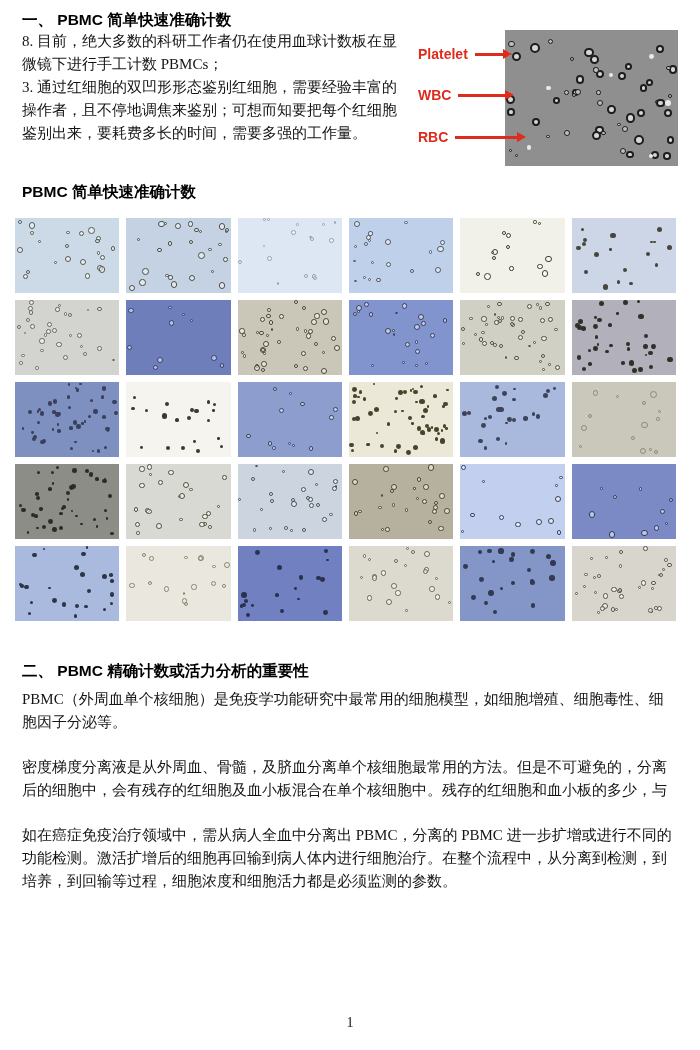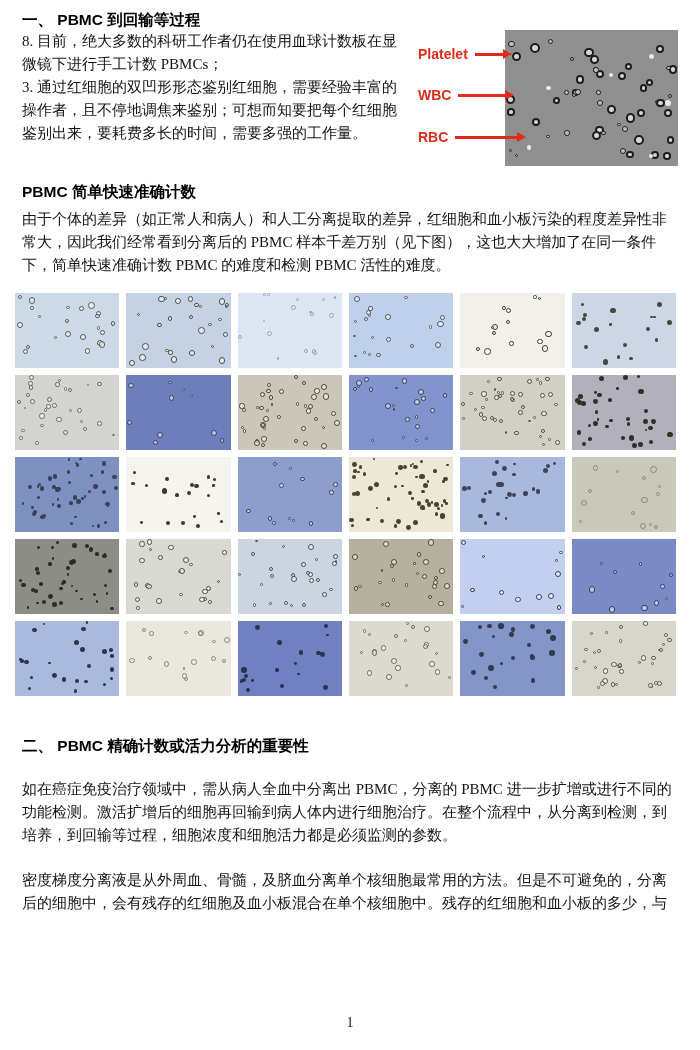--- a/index.html
+++ b/index.html
@@ -65,21 +65,21 @@
   .pagenum{
     position:absolute;bottom:16px;left:0;right:0;
     text-align:center;font-size:14px;color:#141414;
   }
 </style>
 </head>
 <body>
 
 <div class="page">
 
-  <h1>一、 PBMC 到回输等过程</h1>
+  <h1>一、 PBMC 简单快速准确计数</h1>
 
   <div class="s1-body">
     <div class="figure">
       <div class="micro" id="micro" style="background: rgb(143, 143, 143);">
           <span class="mcell" style="width: 3.08779px; height: 3.08779px; left: 5.88603%; top: 90.8524%; border: 1.5px solid rgb(29, 29, 29); background: rgb(189, 189, 189);"></span>
           <span class="mcell" style="width: 6.91084px; height: 6.91084px; left: 38.5246%; top: 43.3596%; border: 2px solid rgb(29, 29, 29); background: rgb(214, 214, 214);"></span>
           <span class="mcell" style="width: 7.14994px; height: 7.14994px; left: 69.3331%; top: 23.9768%; border: 2px solid rgb(29, 29, 29); background: rgb(214, 214, 214);"></span>
           <span class="mcell" style="width: 8.73067px; height: 8.73067px; left: 49.2482%; top: 18.3338%; border: 2px solid rgb(29, 29, 29); background: rgb(214, 214, 214);"></span>
           <span class="mcell" style="width: 5.19935px; height: 5.19935px; left: 50.8003%; top: 27.5587%; border: 1.5px solid rgb(29, 29, 29); background: rgb(189, 189, 189);"></span>
           <span class="mcell" style="width: 4.8565px; height: 4.8565px; left: 83.3891%; top: 17.7436%; background: rgb(233, 233, 233);"></span>
@@ -148,21 +148,20 @@
         <span>RBC</span>
         <span class="arrow" style="background: rgb(221, 43, 28);"></span>
       </div>
     </div>
 
     <p>8.  目前，绝大多数的科研工作者仍在使用血球计数板在显微镜下进行手工计数 PBMCs；</p>
     <p>3.  通过红细胞的双凹形形态鉴别红细胞，需要经验丰富的操作者，且不停地调焦来鉴别；可想而知要把每个红细胞鉴别出来，要耗费多长的时间，需要多强的工作量。</p>
   </div>
 
   <h2 class="h-var">PBMC 简单快速准确计数</h2>
-  <p>由于个体的差异（如正常人和病人）和人工分离提取的差异，红细胞和血小板污染的程度差异性非常大，因此我们经常看到分离后的 PBMC 样本千差万别（见下图），这也大大增加了在同一条件下，简单快速准确计数 PBMC 的难度和检测 PBMC 活性的难度。</p>
 
   <div class="grid" id="grid">
       <div class="tile" style="background: rgb(204, 217, 230);">
         <span class="dot" style="width: 6.14554px; height: 6.14554px; left: 78.6304%; top: 62.928%; border: 1px solid rgb(86, 90, 80); background: rgba(255, 255, 255, 0.5);"></span>
         <span class="dot" style="width: 6.49133px; height: 6.49133px; left: 1.6917%; top: 38.6844%; border: 1px solid rgb(86, 90, 80); background: rgba(255, 255, 255, 0.5);"></span>
         <span class="dot" style="width: 4.14244px; height: 4.14244px; left: 10.5147%; top: 68.9295%; border: 1px solid rgb(86, 90, 80); background: rgba(255, 255, 255, 0.5);"></span>
         <span class="dot" style="width: 5.76191px; height: 5.76191px; left: 60.9508%; top: 16.7548%; border: 1px solid rgb(86, 90, 80); background: rgba(255, 255, 255, 0.5);"></span>
         <span class="dot" style="width: 6.38988px; height: 6.38988px; left: 47.5517%; top: 50.6849%; border: 1px solid rgb(86, 90, 80); background: rgba(255, 255, 255, 0.5);"></span>
         <span class="dot" style="width: 3.10024px; height: 3.10024px; left: 21.8401%; top: 29.7966%; border: 1px solid rgb(86, 90, 80); background: rgba(255, 255, 255, 0.5);"></span>
         <span class="dot" style="width: 5.2259px; height: 5.2259px; left: 77.7074%; top: 23.5147%; border: 1px solid rgb(86, 90, 80); background: rgba(255, 255, 255, 0.5);"></span>
@@ -956,17 +955,18 @@
         <span class="dot" style="width: 3.16087px; height: 3.16087px; left: 75.8357%; top: 54.8303%; border: 1px solid rgb(90, 87, 72); background: rgba(255, 255, 255, 0.5);"></span>
         <span class="dot" style="width: 3.0525px; height: 3.0525px; left: 21.0161%; top: 60.1144%; border: 1px solid rgb(90, 87, 72); background: rgba(255, 255, 255, 0.5);"></span>
         <span class="dot" style="width: 5.50722px; height: 5.50722px; left: 37.8285%; top: 54.2366%; border: 1px solid rgb(90, 87, 72); background: rgba(255, 255, 255, 0.5);"></span>
         <span class="dot" style="width: 3.06451px; height: 3.06451px; left: 17.9493%; top: 14.8069%; border: 1px solid rgb(90, 87, 72); background: rgba(255, 255, 255, 0.5);"></span>
         <span class="dot" style="width: 3.20937px; height: 3.20937px; left: 10.5913%; top: 51.9121%; border: 1px solid rgb(90, 87, 72); background: rgba(255, 255, 255, 0.5);"></span>
         <span class="dot" style="width: 5.29794px; height: 5.29794px; left: 66.6022%; top: 45.8776%; border: 1px solid rgb(90, 87, 72); background: rgba(255, 255, 255, 0.5);"></span>
       </div>
     </div>
 
   <h2 class="h-sec2">二、 PBMC 精确计数或活力分析的重要性</h2>
+  <p>PBMC（外周血单个核细胞）是免疫学功能研究中最常用的细胞模型，如细胞增殖、细胞毒性、细胞因子分泌等。</p>
+  <p class="sp">密度梯度分离液是从外周血、骨髓，及脐血分离单个核细胞最常用的方法。但是不可避免的，分离后的细胞中，会有残存的红细胞及血小板混合在单个核细胞中。残存的红细胞和血小板的多少，与</p>
   <p class="sp">如在癌症免疫治疗领域中，需从病人全血中分离出 PBMC，分离的 PBMC 进一步扩增或进行不同的功能检测。激活扩增后的细胞再回输到病人体内进行细胞治疗。在整个流程中，从分离到检测，到培养，到回输等过程，细胞浓度和细胞活力都是必须监测的参数。</p>
-  <p class="sp">密度梯度分离液是从外周血、骨髓，及脐血分离单个核细胞最常用的方法。但是不可避免的，分离后的细胞中，会有残存的红细胞及血小板混合在单个核细胞中。残存的红细胞和血小板的多少，与</p>
 
   <div class="pagenum">1</div>
 </div>
 
 </body></html>

